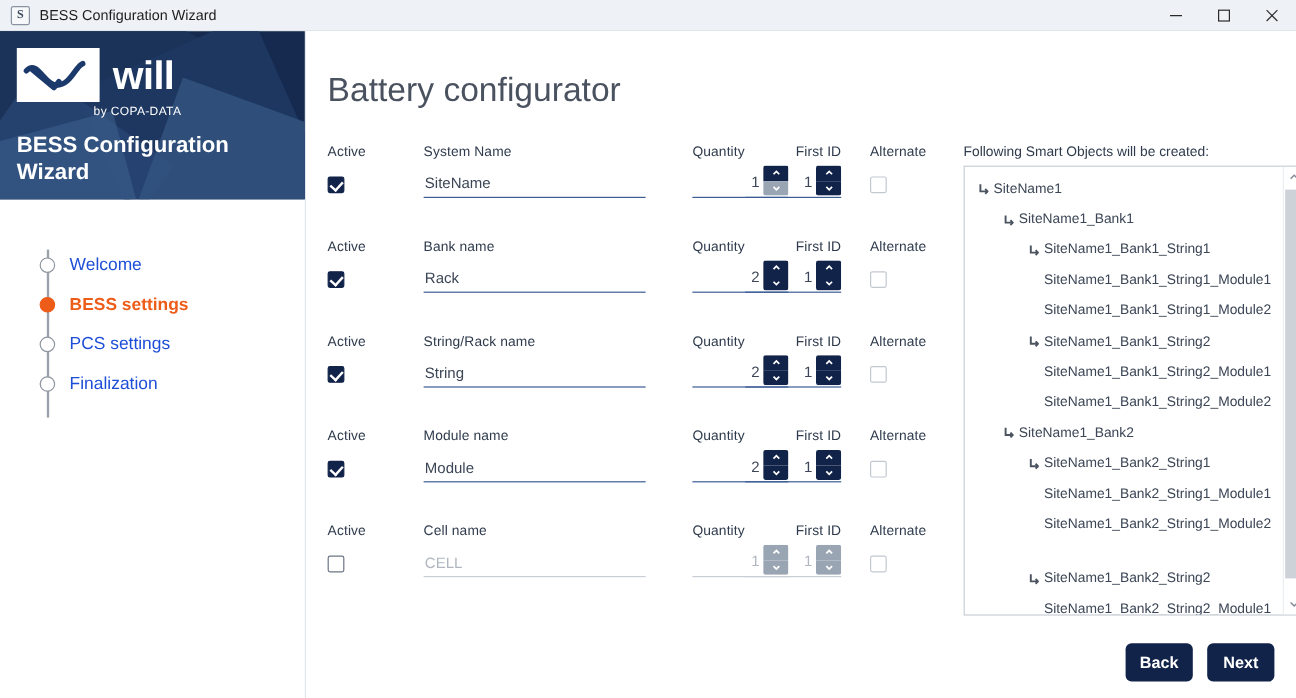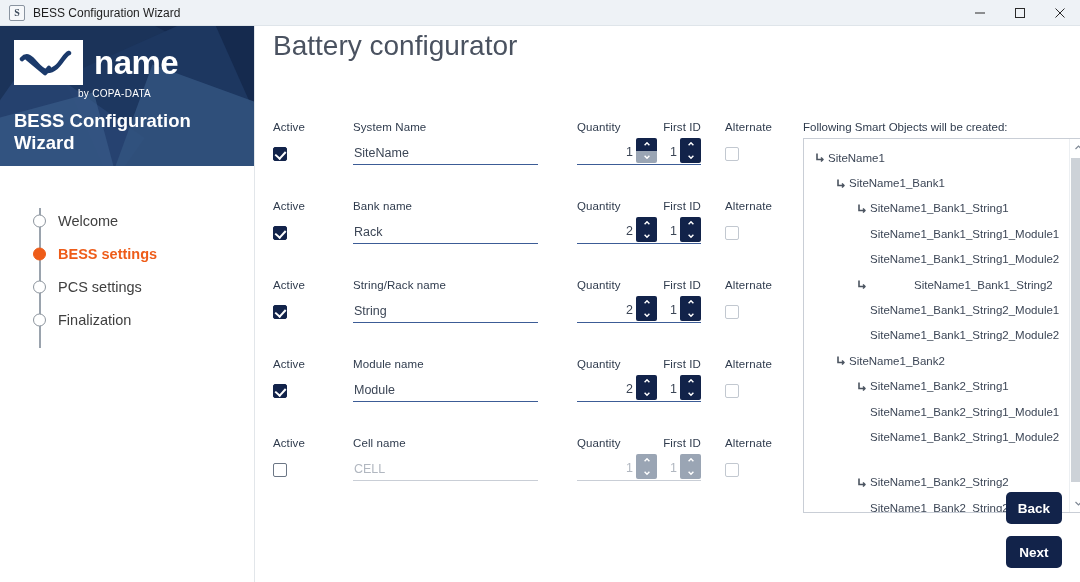--- a/index.html
+++ b/index.html
@@ -85,34 +85,34 @@
   
   .steps { position: relative; padding: 38px 0 0 0; flex: 1; }
   .steps .spine {
     position: absolute; left: 39px; top: 42px; bottom: auto; height: 140px;
     width: 2px; background: #9aa3ad;
   }
   .step {
     position: relative; height: 33px;
     display: flex; align-items: center;
     padding-left: 58px;
-    font-size: 14.5px; color: #404040;
+    font-size: 14.5px; color: #1d4ed8;
   }
   .step .dot {
     position: absolute; left: 33px; top: 50%; transform: translateY(-50%);
     width: 13px; height: 13px; border-radius: 50%;
     background: #ffffff; border: 1.6px solid #8d959e;
   }
   .step.active { color: #ee5c19; font-weight: bold; }
   .step.active .dot { background: #ee5c19; border-color: #ee5c19; }
 
   
   .main { flex: 1; position: relative; min-width: 0; background: #fff; }
   .page-title {
-    position: absolute; left: 18px; top: 4px;
+    position: absolute; left: 18px; top: 33px;
     font-size: 28px; color: #4a5260; font-weight: normal;
   }
 
   .form {
     position: absolute; left: 18px; top: 95px; width: 520px;
   }
   .frow { position: relative; height: 79px; }
   .fcol { position: absolute; top: 0; }
   .c-active { left: 0; width: 52px; }
   .c-name   { left: 80px; width: 185px; }
@@ -210,21 +210,21 @@
     color: #808a96;
   }
   .tsthumb {
     position: absolute; left: 1px; right: 1px; top: 19px; bottom: 30px;
     background: #cdd2d8;
   }
 
   
   .footer {
     position: absolute; right: 18px; bottom: 14px;
-    display: flex; gap: 12px; flex-direction: column;
+    display: flex; gap: 12px;
   }
   .btn {
     width: 56px; height: 32px; border-radius: 5px;
     background: #12234a; color: #ffffff;
     font-size: 13.5px; font-weight: bold;
     display: flex; align-items: center; justify-content: center;
     border: none;
     font-family: "Liberation Sans", sans-serif;
   }
   .corner-hint {
@@ -271,21 +271,21 @@
           <div class="facet f4"></div>
           <div class="facet f5"></div>
         <div class="brand-inner">
           <div class="logo-row">
             <div class="logo-mark">
               <svg width="60" height="34" viewBox="0 0 60 34">
                 <path d="M3 13 C12 3, 18 25, 28 25 C40 25, 44 9, 50 7" stroke="#1b3a6b" stroke-width="4.5" fill="none" stroke-linecap="round"></path>
                 <path d="M8 12 L26 27 L30 22" stroke="#1b3a6b" stroke-width="4.5" fill="none" stroke-linejoin="round" stroke-linecap="round"></path>
               </svg>
             </div>
-            <div class="logo-word">name</div>
+            <div class="logo-word">will</div>
           </div>
           <div class="logo-sub">by COPA-DATA</div>
         </div>
         <div class="brand-title">BESS Configuration Wizard</div>
       </div>
 
       <div class="steps">
         <div class="spine"></div>
         <div id="steps-host">
             <div class="step">
@@ -619,21 +619,21 @@
               </div>
               <div class="tnode" style="padding-left: 50px;">
                 <span class="exp blank">
                   <svg width="11" height="11" viewBox="0 0 11 11">
                     <path d="M3 1.5 L3 7.5 L8.5 7.5" stroke="#4b5460" stroke-width="1.6" fill="none"></path>
                     <path d="M7 5.5 L9 7.5 L7 9.5" stroke="#4b5460" stroke-width="1.6" fill="none" stroke-linejoin="round"></path>
                   </svg>
                 </span>
                 <span>SiteName1_Bank1_String1_Module2</span>
               </div>
-              <div class="tnode" style="padding-left: 50px; gap: 44px;">
+              <div class="tnode" style="padding-left: 50px;">
                 <span class="exp">
                   <svg width="11" height="11" viewBox="0 0 11 11">
                     <path d="M3 1.5 L3 7.5 L8.5 7.5" stroke="#4b5460" stroke-width="1.6" fill="none"></path>
                     <path d="M7 5.5 L9 7.5 L7 9.5" stroke="#4b5460" stroke-width="1.6" fill="none" stroke-linejoin="round"></path>
                   </svg>
                 </span>
                 <span>SiteName1_Bank1_String2</span>
               </div>
               <div class="tnode" style="padding-left: 50px;">
                 <span class="exp blank">

